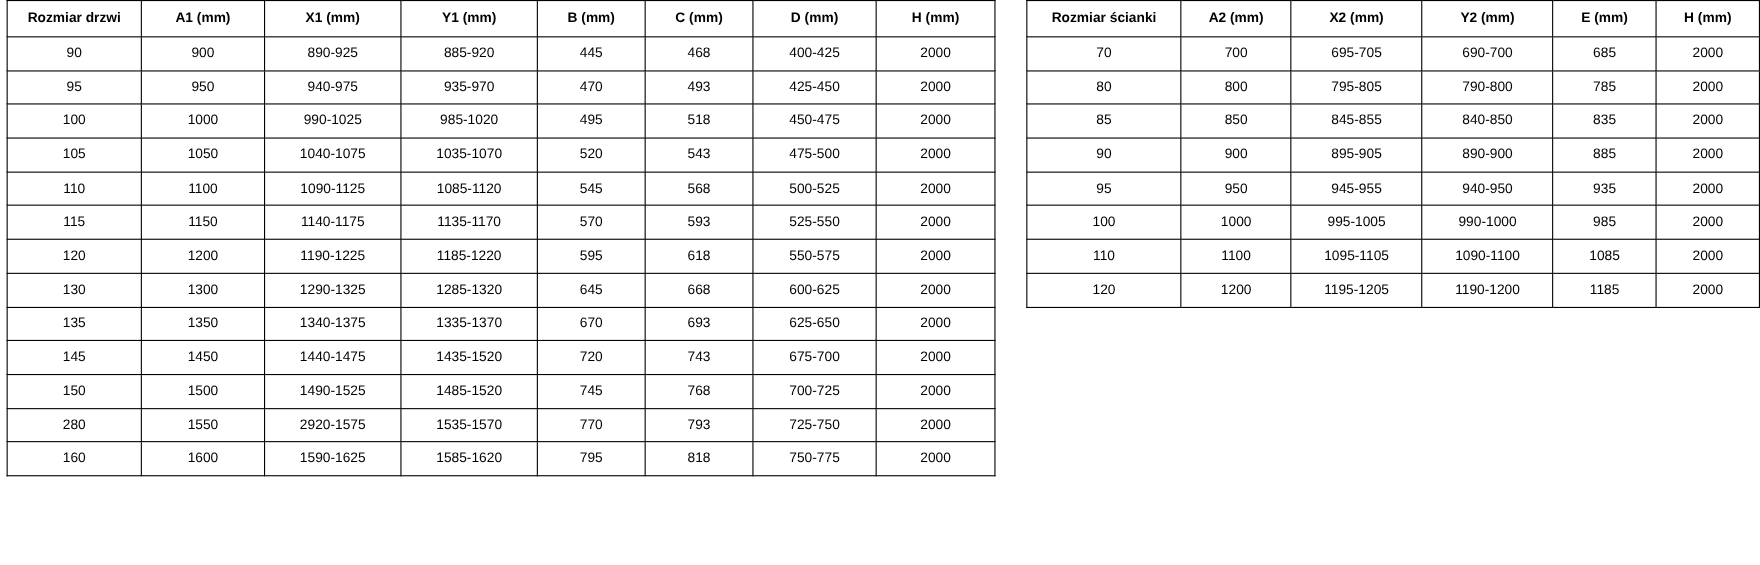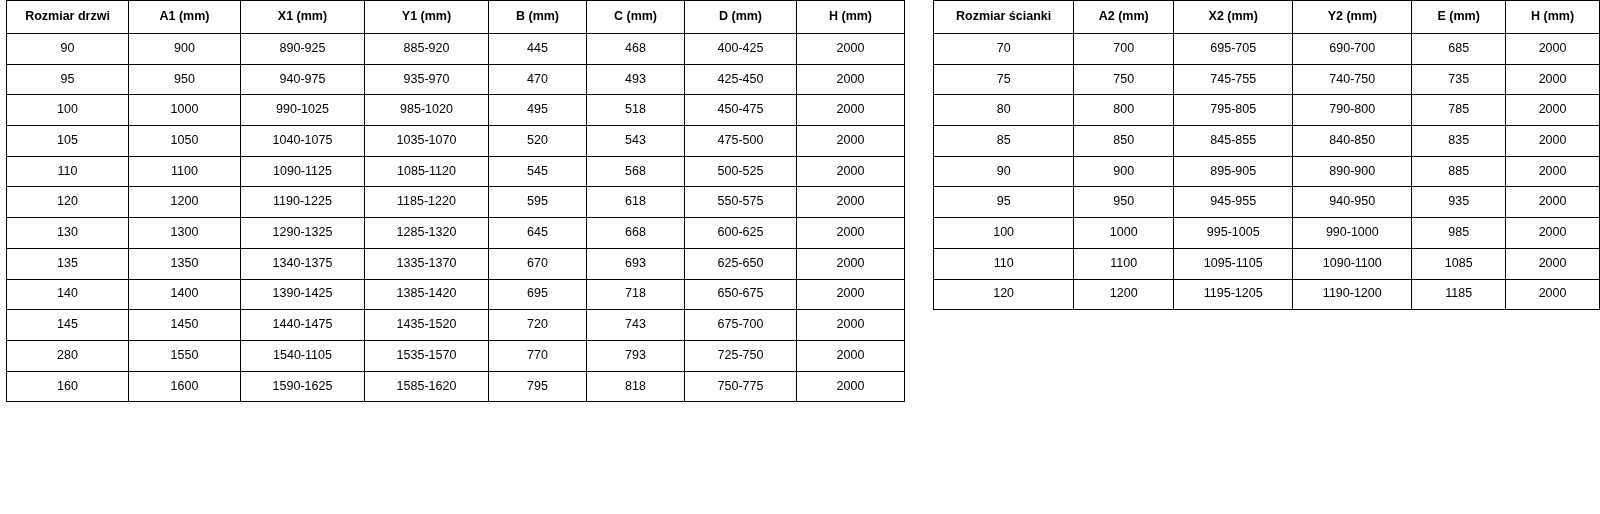--- a/index.html
+++ b/index.html
@@ -142,20 +142,30 @@
             <td>110</td>
             <td>1100</td>
             <td>1090-1125</td>
             <td>1085-1120</td>
             <td>545</td>
             <td>568</td>
             <td>500-525</td>
             <td>2000</td>
           </tr>
           <tr>
+            <td>115</td>
+            <td>1150</td>
+            <td>1140-1175</td>
+            <td>1135-1170</td>
+            <td>570</td>
+            <td>593</td>
+            <td>525-550</td>
+            <td>2000</td>
+          </tr>
+          <tr>
             <td>120</td>
             <td>1200</td>
             <td>1190-1225</td>
             <td>1185-1220</td>
             <td>595</td>
             <td>618</td>
             <td>550-575</td>
             <td>2000</td>
           </tr>
           <tr>
@@ -172,43 +182,43 @@
             <td>135</td>
             <td>1350</td>
             <td>1340-1375</td>
             <td>1335-1370</td>
             <td>670</td>
             <td>693</td>
             <td>625-650</td>
             <td>2000</td>
           </tr>
           <tr>
-            <td>140</td>
-            <td>1400</td>
-            <td>1390-1425</td>
-            <td>1385-1420</td>
-            <td>695</td>
-            <td>718</td>
-            <td>650-675</td>
-            <td>2000</td>
-          </tr>
-          <tr>
             <td>145</td>
             <td>1450</td>
             <td>1440-1475</td>
             <td>1435-1520</td>
             <td>720</td>
             <td>743</td>
             <td>675-700</td>
             <td>2000</td>
           </tr>
           <tr>
+            <td>150</td>
+            <td>1500</td>
+            <td>1490-1525</td>
+            <td>1485-1520</td>
+            <td>745</td>
+            <td>768</td>
+            <td>700-725</td>
+            <td>2000</td>
+          </tr>
+          <tr>
             <td>280</td>
             <td>1550</td>
-            <td>1540-1105</td>
+            <td>2920-1575</td>
             <td>1535-1570</td>
             <td>770</td>
             <td>793</td>
             <td>725-750</td>
             <td>2000</td>
           </tr>
           <tr>
             <td>160</td>
             <td>1600</td>
             <td>1590-1625</td>
@@ -245,28 +255,20 @@
       <tbody>
           <tr>
             <td>70</td>
             <td>700</td>
             <td>695-705</td>
             <td>690-700</td>
             <td>685</td>
             <td>2000</td>
           </tr>
           <tr>
-            <td>75</td>
-            <td>750</td>
-            <td>745-755</td>
-            <td>740-750</td>
-            <td>735</td>
-            <td>2000</td>
-          </tr>
-          <tr>
             <td>80</td>
             <td>800</td>
             <td>795-805</td>
             <td>790-800</td>
             <td>785</td>
             <td>2000</td>
           </tr>
           <tr>
             <td>85</td>
             <td>850</td>

